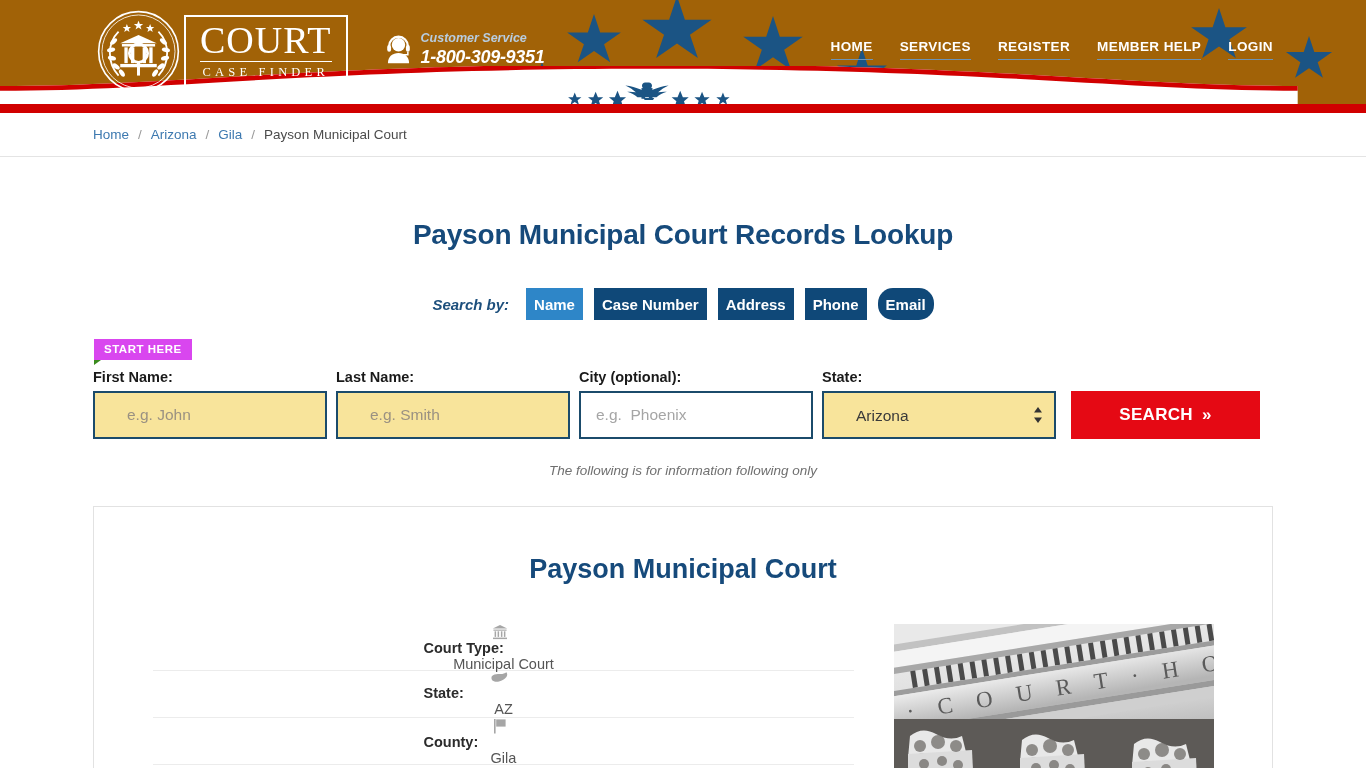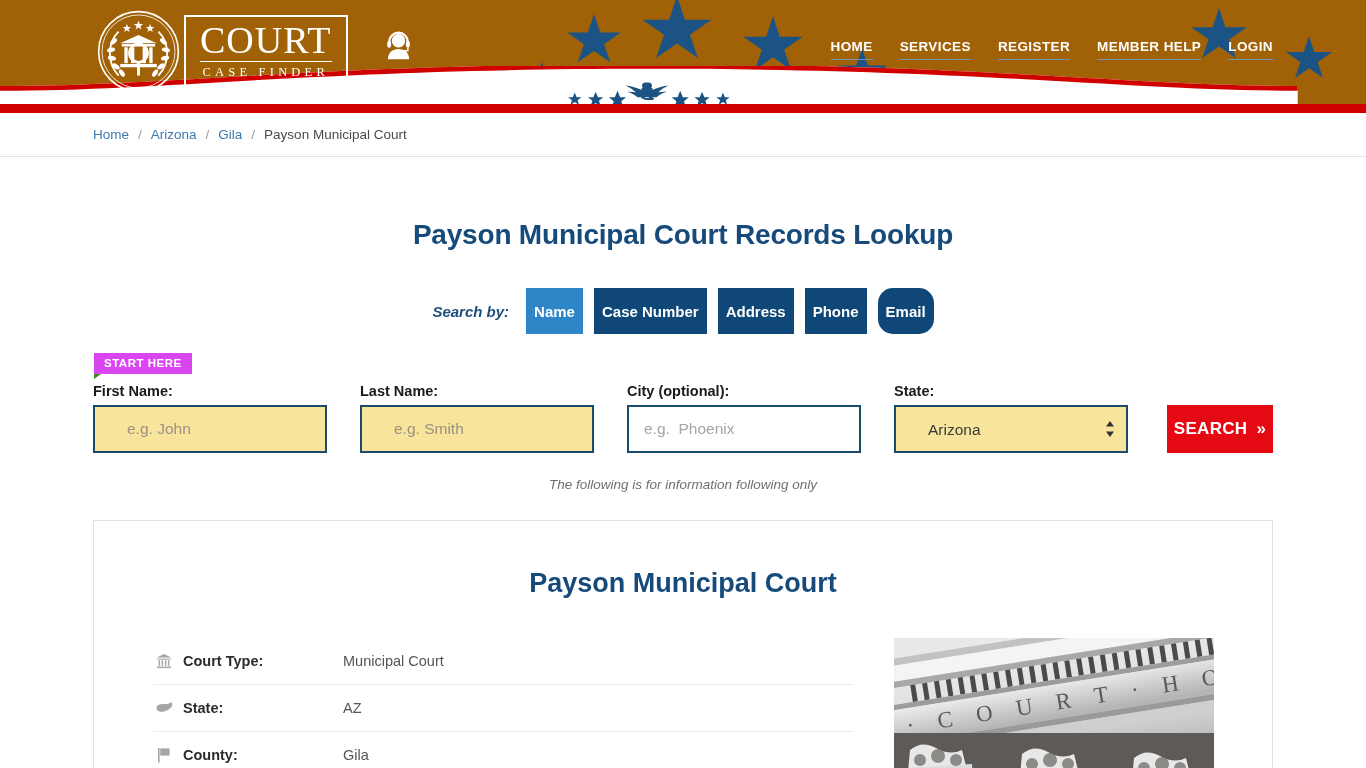--- a/index.html
+++ b/index.html
@@ -123,21 +123,21 @@
   .searchby-row {
     display: flex; align-items: center; justify-content: center;
     margin-top: 37px;
     gap: 0;
   }
   .searchby-label {
     color: #1d4f7c; font-size: 15px; font-weight: bold;
     font-style: italic; margin-right: 17px;
   }
   .tab {
-    height: 46px;
+    height: 32px;
     background: #0f4878;
     color: #ffffff;
     font-size: 15px; font-weight: bold;
     display: flex; align-items: center; justify-content: center;
     margin-right: 11px;
     padding: 0 8px;
     cursor: pointer;
     border: none;
     font-family: "Liberation Sans", sans-serif;
   }
@@ -159,21 +159,20 @@
     content: "";
     position: absolute;
     left: 0; bottom: -5px;
     border-left: 7px solid #3a8b1e;
     border-bottom: 5px solid transparent;
   }
 
   .form-row {
     display: flex; align-items: flex-end;
     margin-top: 8px;
-    gap: 24px;
   }
   .field { margin-right: 9px; }
   .field-label {
     font-size: 14.5px; font-weight: bold; color: #1a1a1a;
     margin-bottom: 6px; display: block;
   }
   .field input, .field select {
     height: 48px;
     border: 2px solid #1b4b6b;
     font-size: 15.5px;
@@ -241,20 +240,21 @@
   .card-body {
     display: flex;
     margin-top: 39px;
     padding: 0 58px 0 59px;
   }
   .info-table { width: 760px; }
   .info-row {
     display: flex; align-items: center;
     height: 47px;
     border-bottom: 1px solid #ececec;
+    flex-direction: column;
   }
   .info-icon {
     width: 22px; flex: none;
     display: flex; align-items: center; justify-content: center;
     color: #a6a6a6;
     margin-right: 8px;
   }
   .info-key {
     width: 160px; flex: none;
     font-size: 14.5px; font-weight: bold; color: #2b2b2b;
@@ -356,20 +356,24 @@
 
     <div class="cs-wrap">
       <svg class="cs-icon" viewBox="0 0 30 34">
         <circle cx="15" cy="11" r="7.6" fill="#ffffff"></circle>
         <path d="M3,32 C3,24.5 8.4,20.5 15,20.5 C21.6,20.5 27,24.5 27,32 Z" fill="#ffffff"></path>
         <path d="M4.4,12.6 a10.6,10.6 0 0 1 21.2,0" fill="none" stroke="#ffffff" stroke-width="2.6"></path>
         <rect x="2.2" y="11.4" width="4.4" height="7.6" rx="2.2" fill="#ffffff"></rect>
         <rect x="23.4" y="11.4" width="4.4" height="7.6" rx="2.2" fill="#ffffff"></rect>
         <path d="M25.6,19 L25.6,22.4 L19.6,22.4" fill="none" stroke="#ffffff" stroke-width="1.7"></path>
       </svg>
+      <div class="cs-texts">
+        <div class="cs-label">Customer Service</div>
+        <div class="cs-phone">1-800-309-9351</div>
+      </div>
     </div>
 
     <nav class="nav">
       <a href="#">HOME</a>
       <a href="#">SERVICES</a>
       <a href="#">REGISTER</a>
       <a href="#">MEMBER HELP</a>
       <a href="#">LOGIN</a>
     </nav>
   </div>

